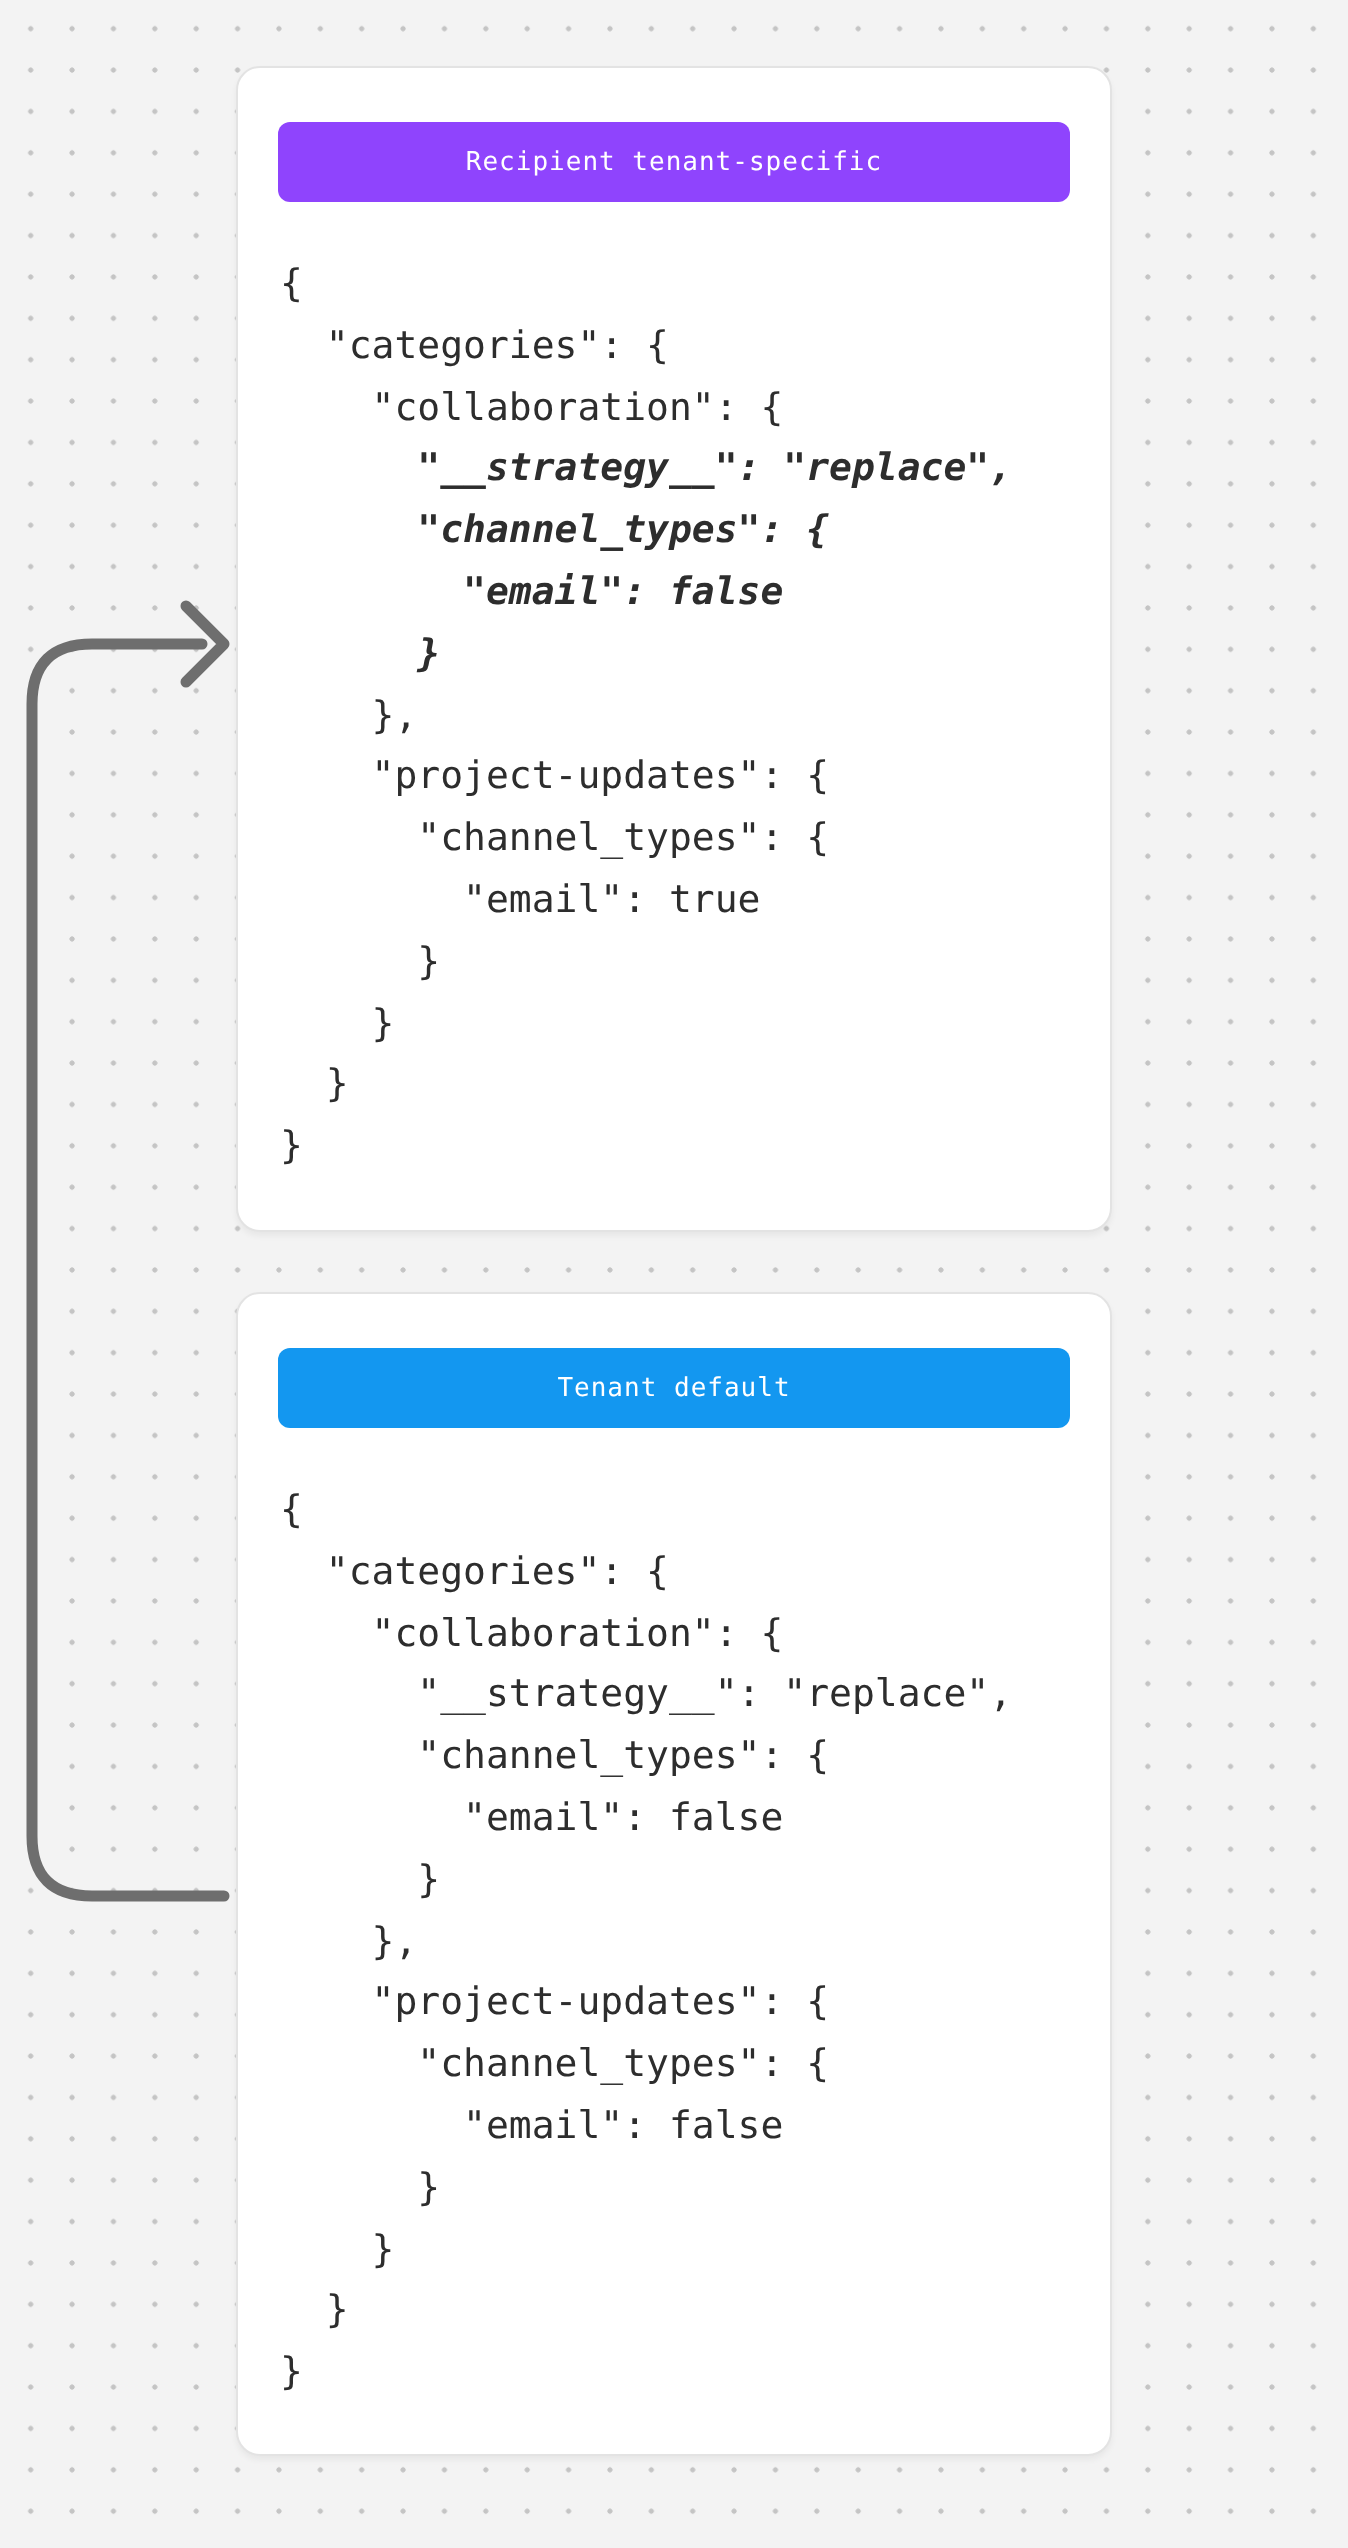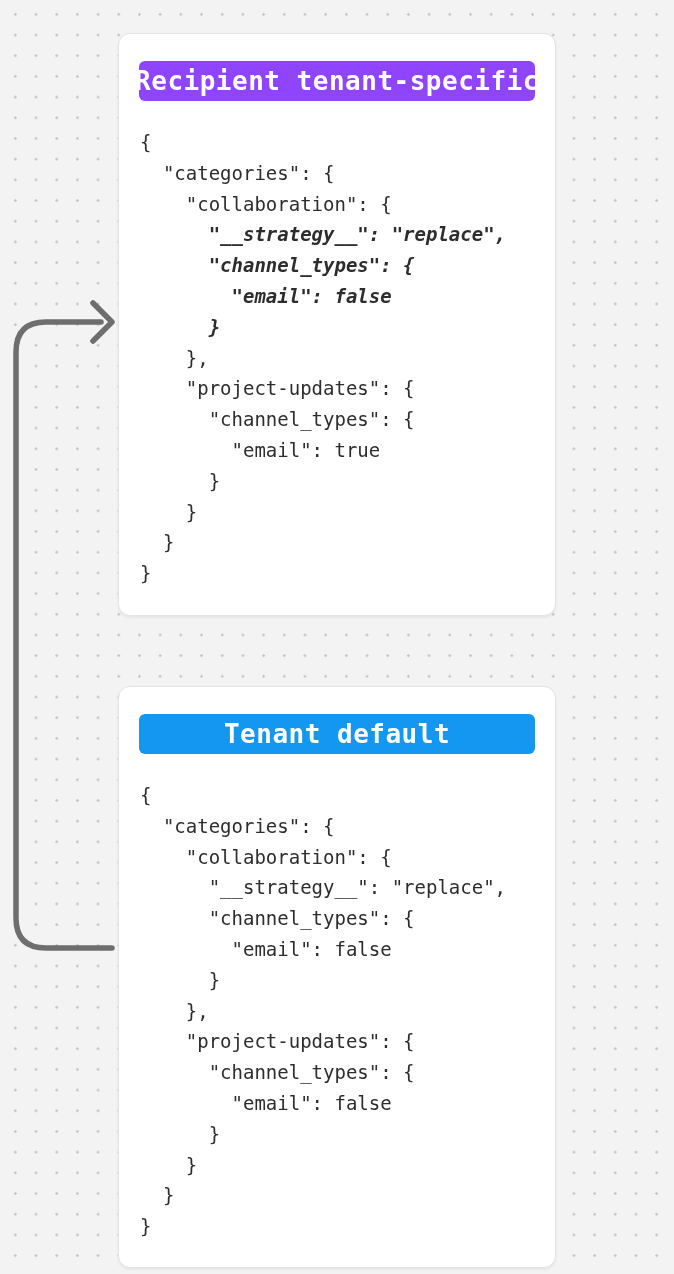--- a/index.html
+++ b/index.html
@@ -29,33 +29,32 @@
     position: absolute;
     left: 118px;
     width: 438px;
     background: #ffffff;
     border: 1.5px solid #e3e3e3;
     border-radius: 12px;
     box-sizing: border-box;
     box-shadow: 0 2px 3px rgba(0,0,0,0.05);
   }
   .card-top { top: 33px;  height: 583px; }
-  .card-bottom { top: 686px; height: 582px; }
+  .card-bottom { top: 646px; height: 582px; }
   .badge {
     margin: 27px 20px 0 20px;
     height: 40px;
     border-radius: 6px;
     display: flex;
     align-items: center;
     justify-content: center;
     color: #ffffff;
-    font-size: 26px;
+    font-size: 13px;
     letter-spacing: 0.5px;
     white-space: pre;
-    font-weight: bold;
   }
   .code {
     margin: 26px 0 0 21px;
     font-size: 19px;
     line-height: 30.8px;
     color: #2d2d2d;
   }
   .code-line {
     white-space: pre;
   }

